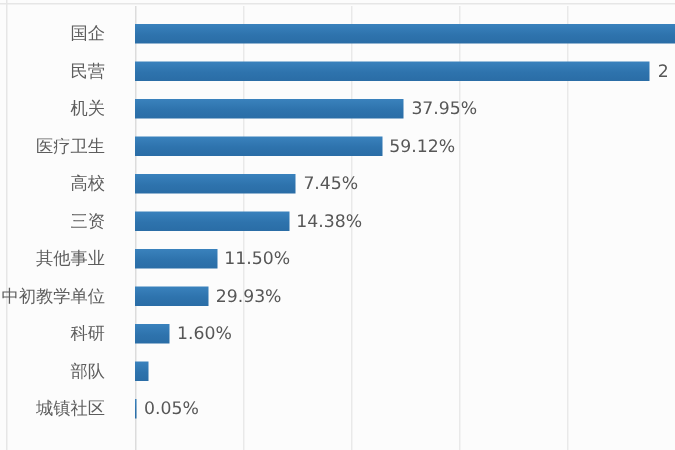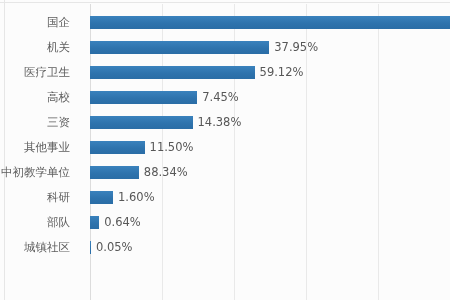--- a/index.html
+++ b/index.html
@@ -126,20 +126,24 @@
         <div class="gridline" style="left: 234px;"></div>
         <div class="gridline" style="left: 306px;"></div>
         <div class="gridline" style="left: 378px;"></div>
       </div>
     <div class="rows" id="rows">
         <div class="row">
           <div class="cat-label">国企</div>
           <div class="bar-wrap"><div class="bar" style="width: 364.32px;"></div></div>
         </div>
         <div class="row">
+          <div class="cat-label">民营</div>
+          <div class="bar-wrap"><div class="bar" style="width: 343.44px;"></div><span class="val-label">2</span></div>
+        </div>
+        <div class="row">
           <div class="cat-label">机关</div>
           <div class="bar-wrap"><div class="bar" style="width: 179.28px;"></div><span class="val-label">37.95%</span></div>
         </div>
         <div class="row">
           <div class="cat-label">医疗卫生</div>
           <div class="bar-wrap"><div class="bar" style="width: 164.592px;"></div><span class="val-label">59.12%</span></div>
         </div>
         <div class="row">
           <div class="cat-label">高校</div>
           <div class="bar-wrap"><div class="bar" style="width: 107.28px;"></div><span class="val-label">7.45%</span></div>
@@ -147,29 +151,29 @@
         <div class="row">
           <div class="cat-label">三资</div>
           <div class="bar-wrap"><div class="bar" style="width: 102.528px;"></div><span class="val-label">14.38%</span></div>
         </div>
         <div class="row">
           <div class="cat-label">其他事业</div>
           <div class="bar-wrap"><div class="bar" style="width: 54.576px;"></div><span class="val-label">11.50%</span></div>
         </div>
         <div class="row">
           <div class="cat-label">中初教学单位</div>
-          <div class="bar-wrap"><div class="bar" style="width: 48.816px;"></div><span class="val-label">88.34%</span></div>
+          <div class="bar-wrap"><div class="bar" style="width: 48.816px;"></div><span class="val-label">29.93%</span></div>
         </div>
         <div class="row">
           <div class="cat-label">科研</div>
           <div class="bar-wrap"><div class="bar" style="width: 23.04px;"></div><span class="val-label">1.60%</span></div>
         </div>
         <div class="row">
           <div class="cat-label">部队</div>
-          <div class="bar-wrap"><div class="bar" style="width: 9.216px;"></div><span class="val-label">0.64%</span></div>
+          <div class="bar-wrap"><div class="bar" style="width: 9.216px;"></div></div>
         </div>
         <div class="row">
           <div class="cat-label">城镇社区</div>
           <div class="bar-wrap"><div class="bar" style="width: 1px;"></div><span class="val-label">0.05%</span></div>
         </div>
       </div>
   </div>
 
 </div>
 

